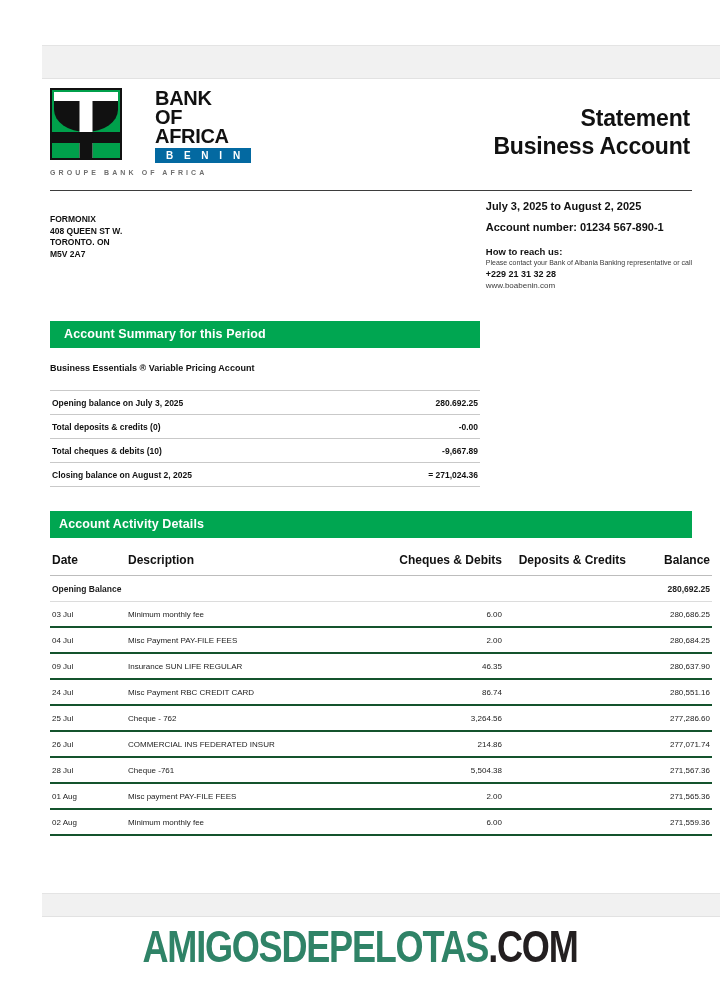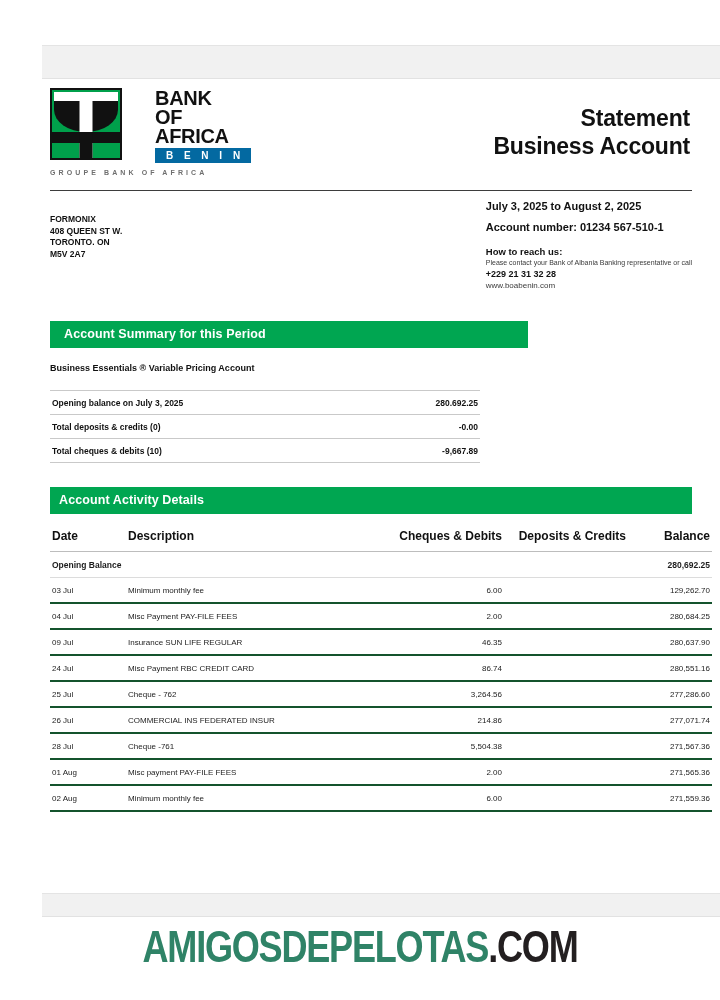--- a/index.html
+++ b/index.html
@@ -199,21 +199,21 @@
   .greenbar {
     background: #00A651;
     color: #ffffff;
     font-size: 12.5px;
     font-weight: bold;
     padding: 6px 9px 7px 9px;
     letter-spacing: 0.1px;
   }
   .bar-summary {
     margin: 31px 8px 0 8px;
-    width: 478px;
+    width: 430px;
     box-sizing: border-box;
     padding-left: 14px;
   }
   .bar-activity {
     margin: 24px 8px 0 8px;
   }
 
   .acct-type {
     font-size: 9px;
     font-weight: bold;
@@ -326,21 +326,21 @@
 
     <div class="inforow">
       <div class="addr">
         <div>FORMONIX</div>
         <div>408 QUEEN ST W.</div>
         <div>TORONTO. ON</div>
         <div>M5V 2A7</div>
       </div>
       <div class="contact">
         <div class="period">July 3, 2025 to August 2, 2025</div>
-        <div class="acct">Account number: 01234 567-510-1</div>
+        <div class="acct">Account number: 01234 567-890-1</div>
         <div class="reach">How to reach us:</div>
         <div class="note">Please contact your Bank of Albania Banking representative or call</div>
         <div class="phone">+229 21 31 32 28</div>
         <div class="web">www.boabenin.com</div>
       </div>
     </div>
 
     <div class="greenbar bar-summary">Account Summary for this Period</div>
     <div class="acct-type">Business Essentials ® Variable Pricing Account</div>
 
@@ -351,20 +351,24 @@
           <td class="val">280.692.25</td>
         </tr>
         <tr>
           <td>Total deposits &amp; credits (0)</td>
           <td class="val">-0.00</td>
         </tr>
         <tr>
           <td>Total cheques &amp; debits (10)</td>
           <td class="val">-9,667.89</td>
         </tr>
+        <tr>
+          <td>Closing balance on August 2, 2025</td>
+          <td class="val">= 271,024.36</td>
+        </tr>
       </tbody>
     </table>
 
     <div class="greenbar bar-activity">Account Activity Details</div>
 
     <table class="activity">
       <thead>
         <tr>
           <th class="col-date">Date</th>
           <th class="col-desc">Description</th>
@@ -379,21 +383,21 @@
           <td class="num"></td>
           <td class="num"></td>
           <td class="num">280,692.25</td>
         </tr>
 
         <tr>
           <td>03 Jul</td>
           <td>Minimum monthly fee</td>
           <td class="num">6.00</td>
           <td class="num"></td>
-          <td class="num">129,262.70</td>
+          <td class="num">280,686.25</td>
         </tr>
         <tr>
           <td>04 Jul</td>
           <td>Misc Payment PAY-FILE FEES</td>
           <td class="num">2.00</td>
           <td class="num"></td>
           <td class="num">280,684.25</td>
         </tr>
         <tr>
           <td>09 Jul</td>

